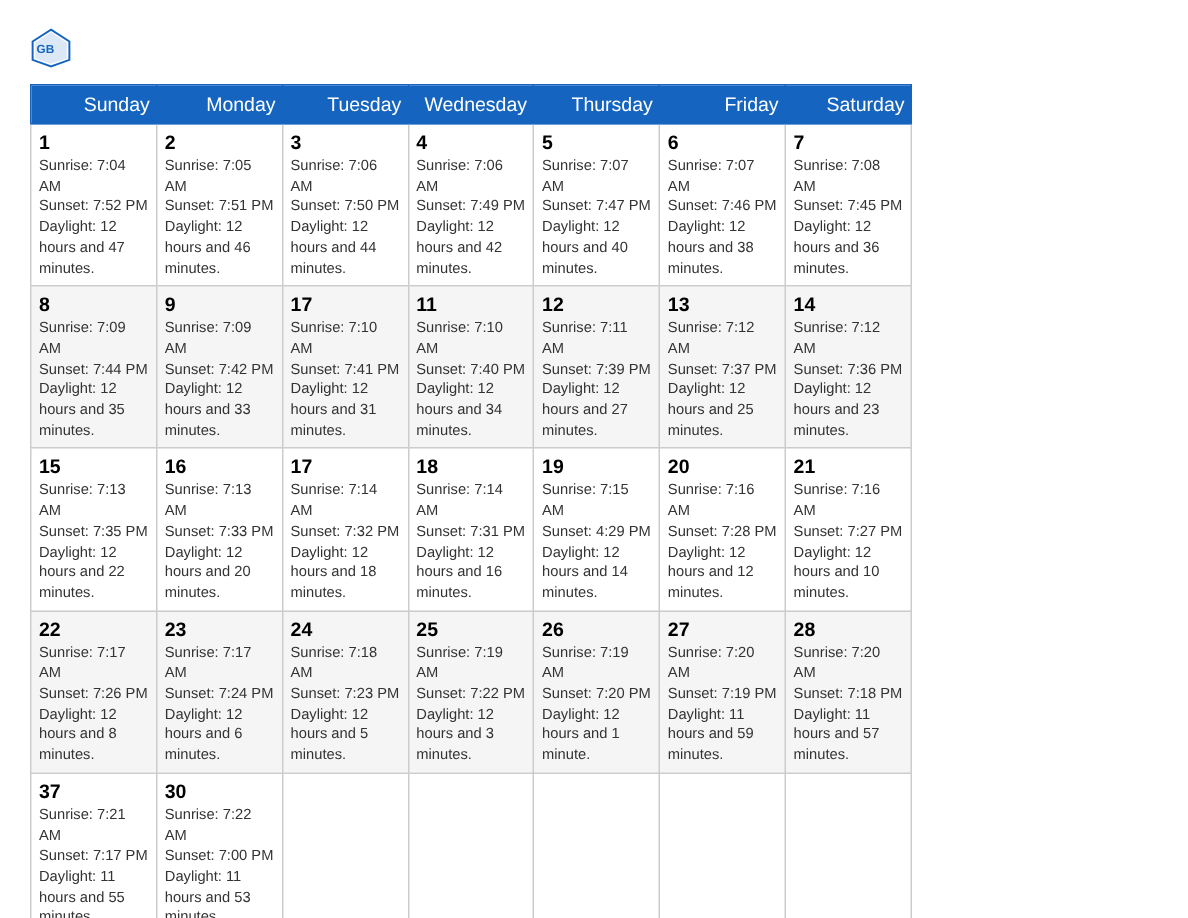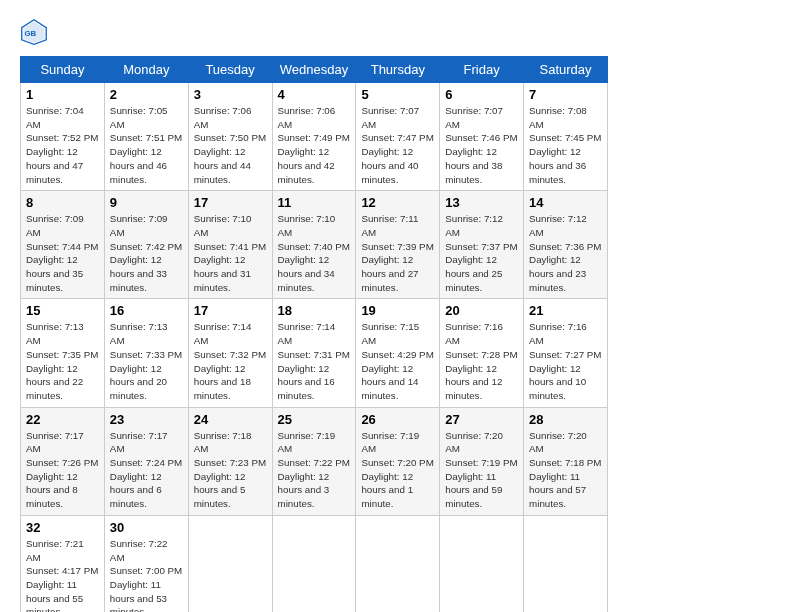--- a/index.html
+++ b/index.html
@@ -52,21 +52,21 @@
     }
     .calendar {
       width: 100%;
       border-collapse: collapse;
       font-size: 10.5px;
     }
     .calendar th {
       background: #1565c0;
       color: #fff;
       padding: 5px 4px;
-      text-align: center;
+      text-align: right;
       font-size: 13px;
       font-weight: normal;
       border: 1px solid #1565c0;
     }
     .calendar td {
       vertical-align: top;
       border: 1px solid #ccc;
       padding: 4px 5px;
       width: calc(100%/7);
       height: 80px;
@@ -354,24 +354,24 @@
         <span class="day-num">28</span>
         <div class="cell-text">
           <span>Sunrise: 7:20 AM</span><br>
           <span>Sunset: 7:18 PM</span><br>
           <span>Daylight: 11 hours and 57 minutes.</span>
         </div>
       </td>
         </tr>
         <tr>
           <td>
-        <span class="day-num">32</span>
+        <span class="day-num">37</span>
         <div class="cell-text">
           <span>Sunrise: 7:21 AM</span><br>
-          <span>Sunset: 4:17 PM</span><br>
+          <span>Sunset: 7:17 PM</span><br>
           <span>Daylight: 11 hours and 55 minutes.</span>
         </div>
       </td>
           <td>
         <span class="day-num">30</span>
         <div class="cell-text">
           <span>Sunrise: 7:22 AM</span><br>
           <span>Sunset: 7:00 PM</span><br>
           <span>Daylight: 11 hours and 53 minutes.</span>
         </div>

